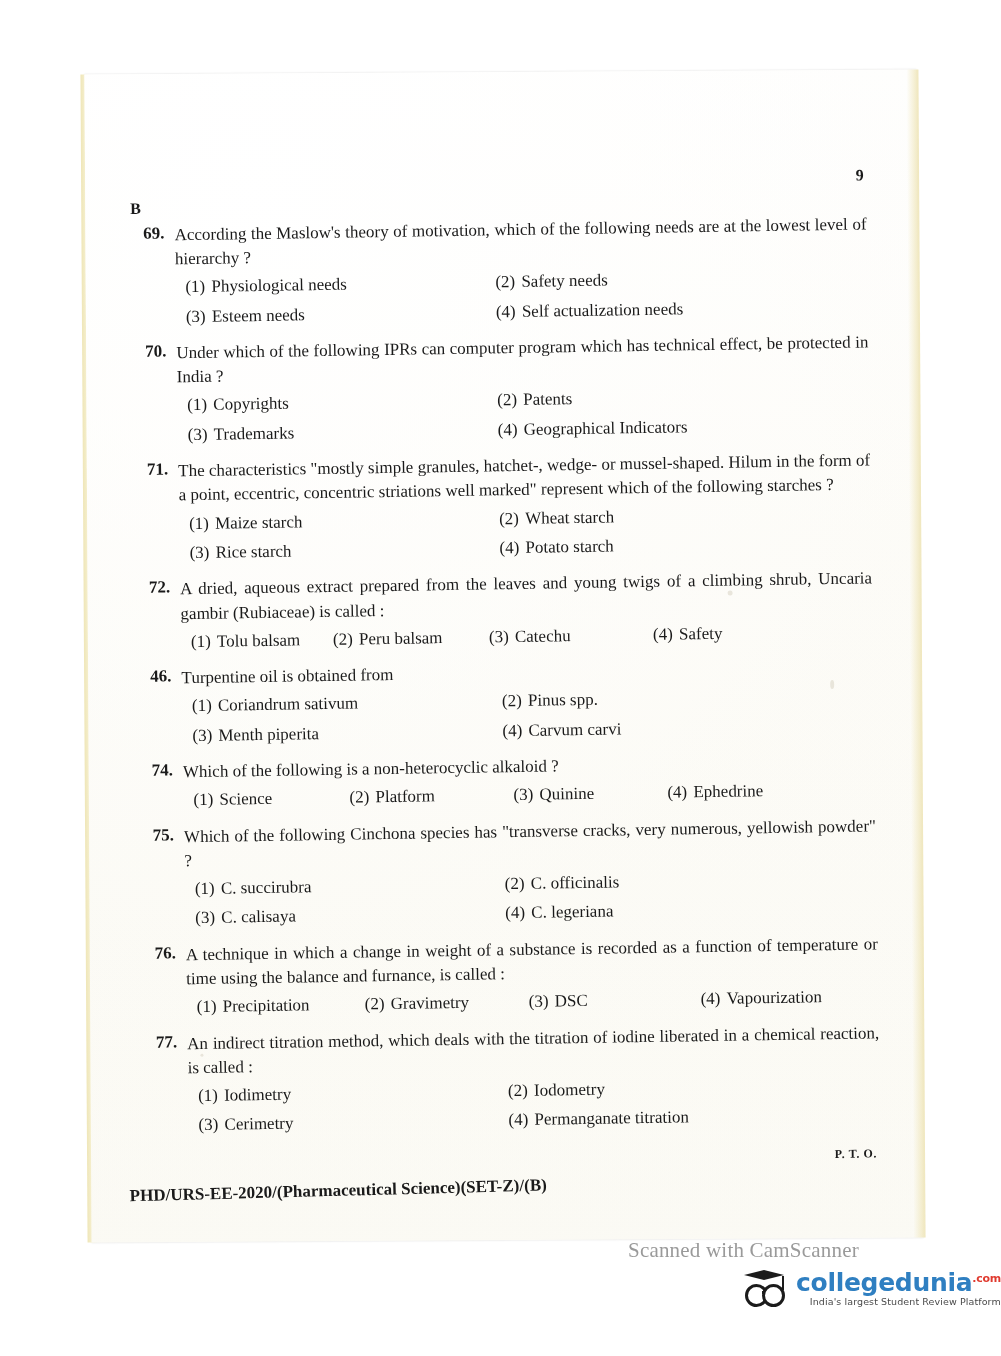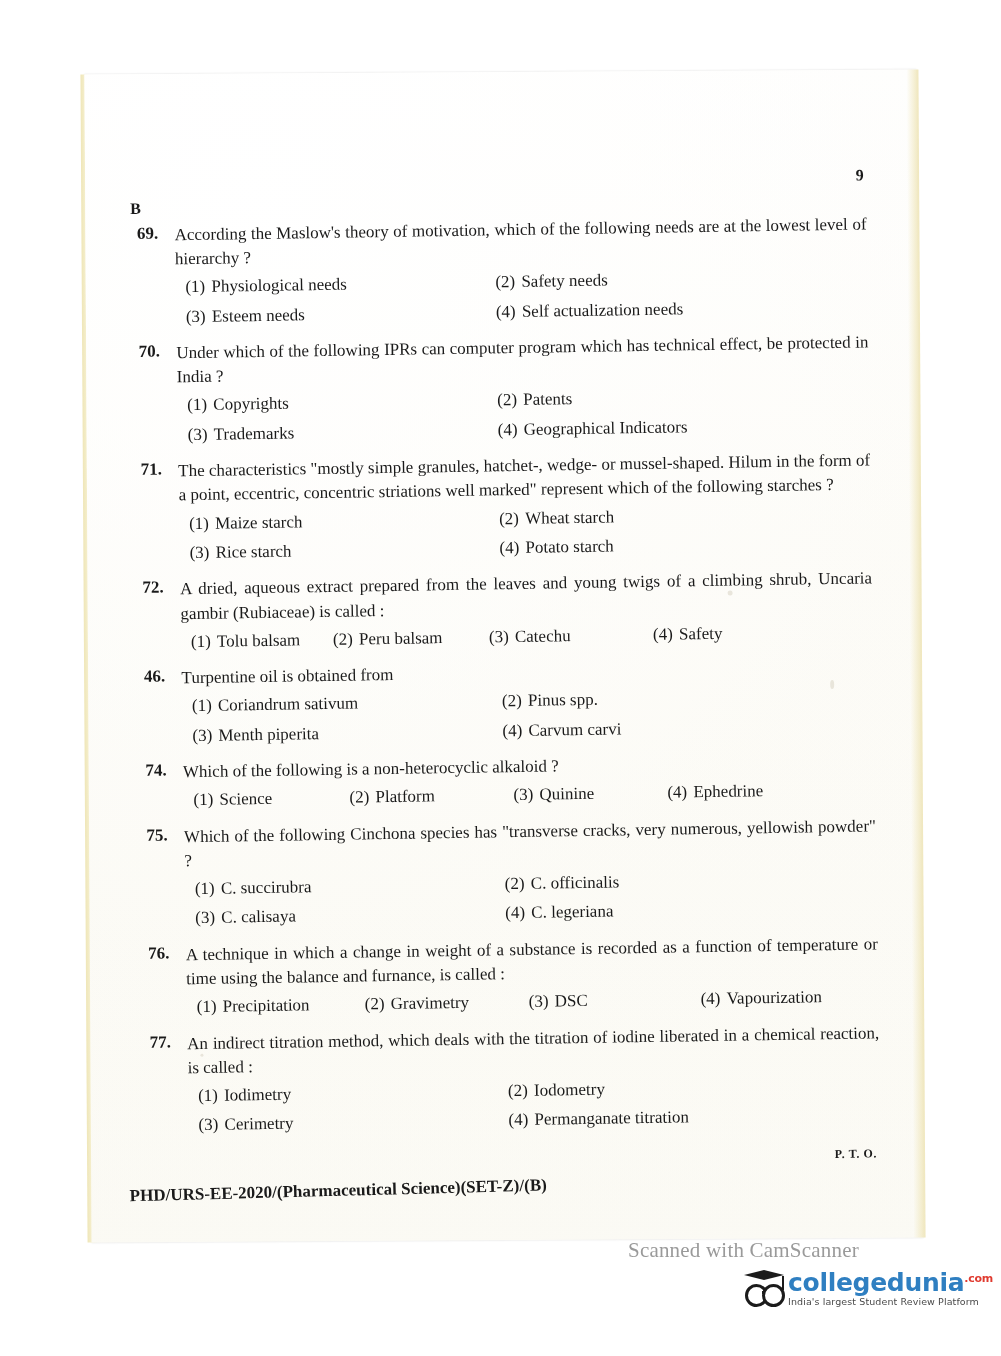--- a/index.html
+++ b/index.html
@@ -87,21 +87,21 @@
   .q {
     position: relative;
     margin-bottom: 13px;
     padding-left: 44px;
   }
   .q-num {
     position: absolute;
     left: 0;
     top: 0;
     width: 34px;
-    text-align: center;
+    text-align: right;
     font-weight: bold;
     font-size: 17px;
   }
   .q-text {
     font-size: 17px;
     line-height: 1.42;
     text-align: justify;
     padding-right: 4px;
   }
   .opts {
@@ -175,20 +175,22 @@
     color: #9a9a9a;
     letter-spacing: 0.2px;
     white-space: nowrap;
   }
   .cd-badge {
     position: absolute;
     left: 742px;
     top: 1268px;
     display: flex;
     align-items: center;
+    gap: 8px;
+    text-align: right;
   }
   .cd-logo {
     width: 46px;
     height: 40px;
     position: relative;
   }
   .cd-cap {
     position: absolute;
     left: 2px;
     top: 2px;

